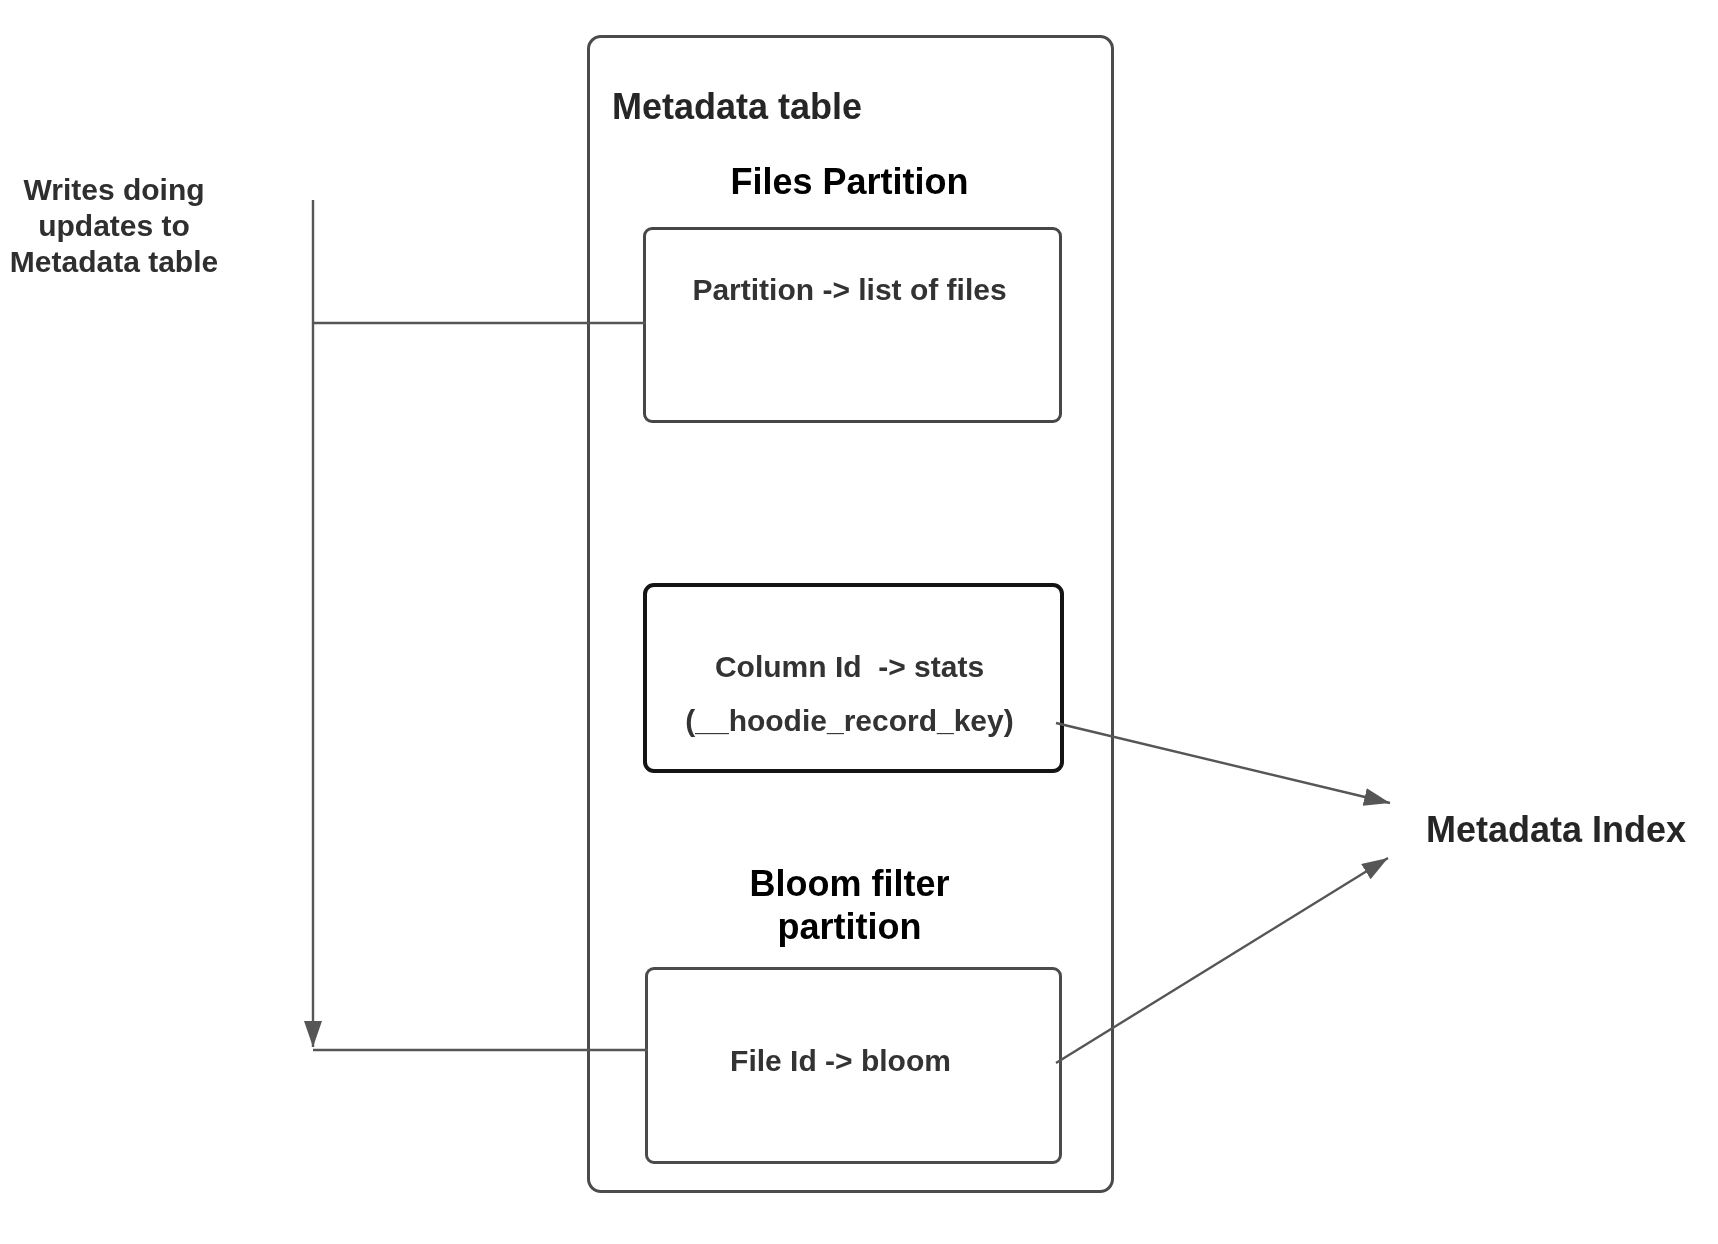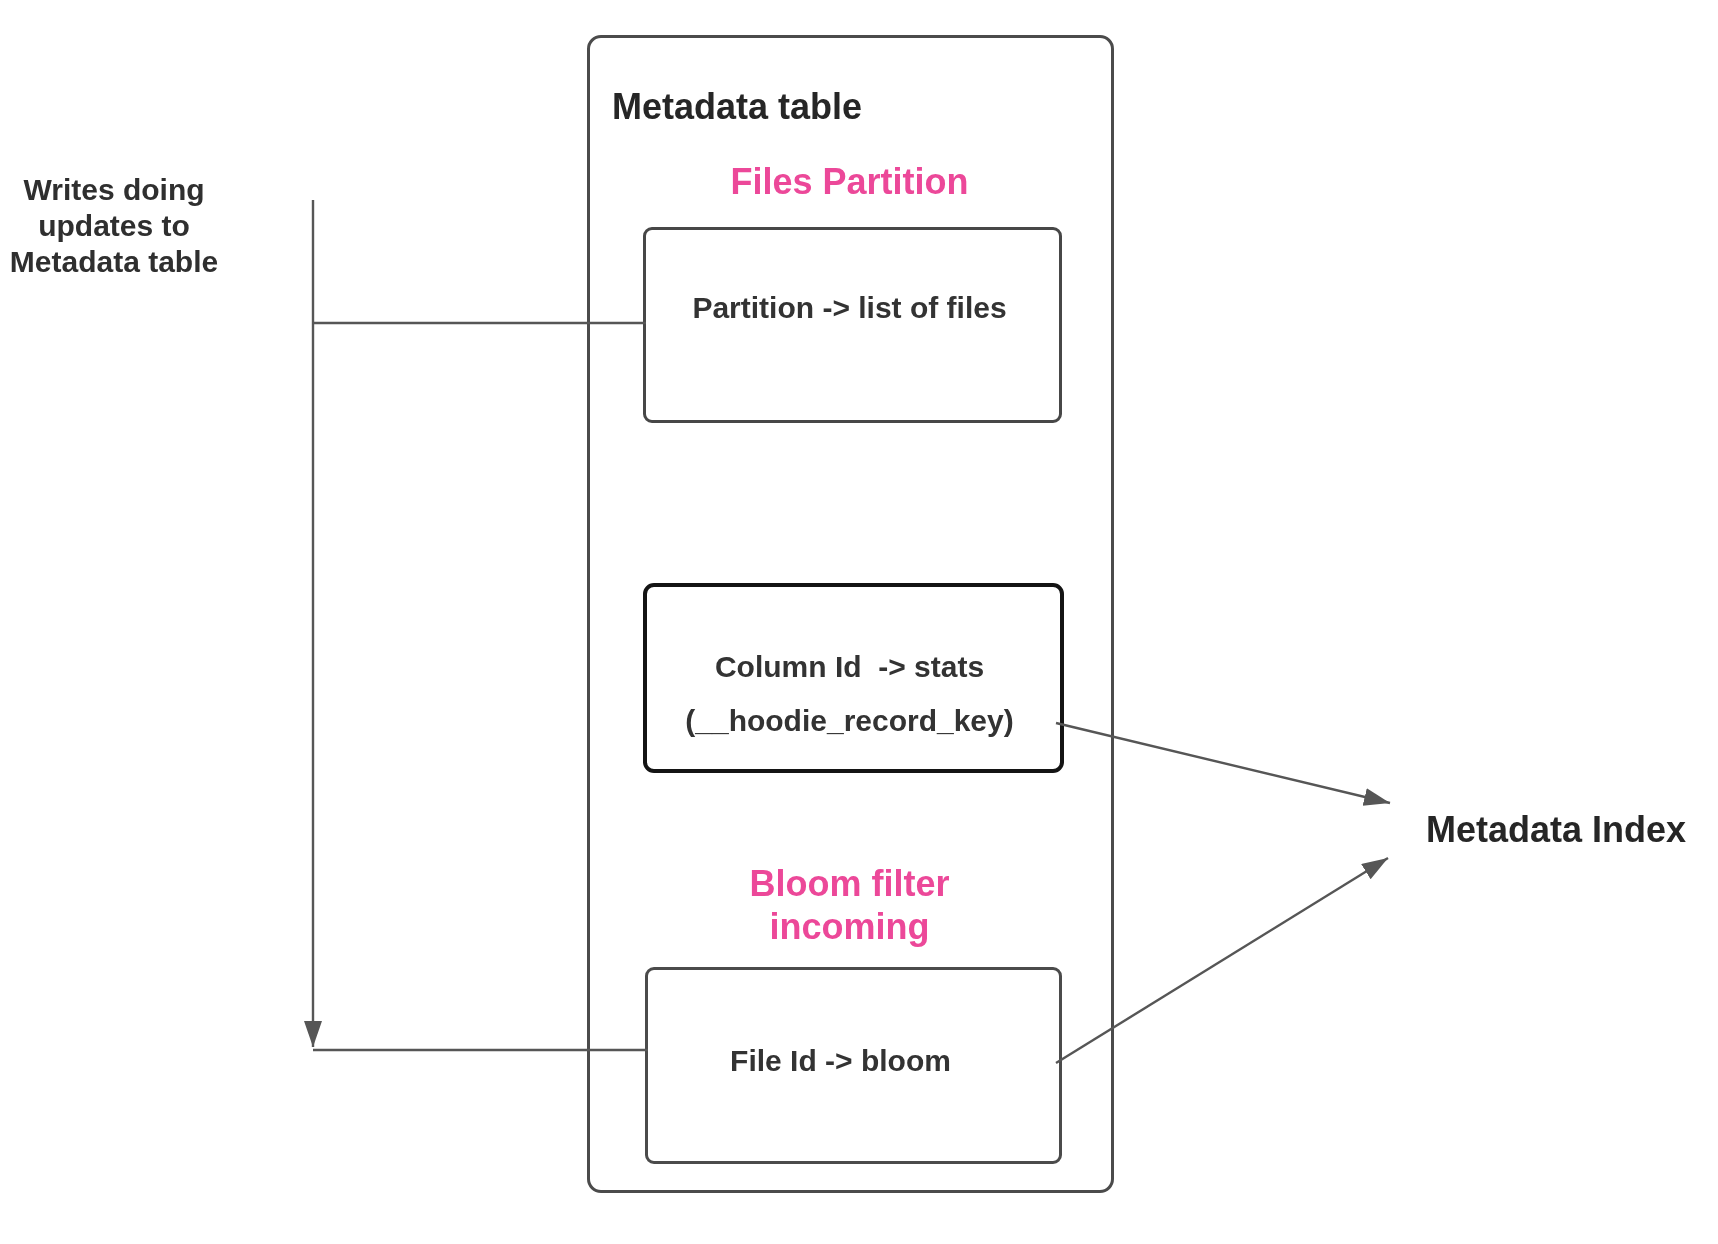--- a/index.html
+++ b/index.html
@@ -40,30 +40,30 @@
   .left-note {
     left: 8px; top: 172px; width: 212px;
     text-align: center; font-size: 30px; line-height: 36px; color: #2f2f2f;
   }
   .table-title {
     left: 612px; top: 88px;
     font-size: 36px; font-weight: bold; line-height: 38px; color: #262626;
   }
   .part-heading {
     left: 643px; width: 413px; text-align: center;
-    font-size: 36px; font-weight: bold; line-height: 43px; color: #ec4899;
+    font-size: 36px; font-weight: bold; line-height: 43px; color: #000000;
   }
   .files-heading  { top: 160px; }
   .column-heading { top: 475px; }
   .bloom-heading  { top: 862px; }
   .box-body {
     left: 643px; width: 413px; text-align: center;
     font-size: 30px; line-height: 36px; color: #333333;
   }
-  .files-body  { top: 290px; }
+  .files-body  { top: 272px; }
   .column-body { top: 640px; line-height: 54px; }
   .bloom-body  { left: 635px; width: 411px; top: 1043px; }
   .index-title {
     left: 1391px; top: 811px; width: 330px; text-align: center;
     font-size: 36px; font-weight: bold; line-height: 38px; color: #262626;
   }
   .index-subtitle {
     left: 1415px; top: 897px; width: 300px; text-align: center;
     font-size: 30px; line-height: 37px; color: #333333;
   }
@@ -97,18 +97,18 @@
 
   <div class="abs t txt table-title">Metadata table</div>
 
   <div class="abs t txt part-heading files-heading">Files Partition</div>
   <div class="abs t txt box-body files-body">Partition -&gt; list of files</div>
 
   <div class="abs t txt box-body column-body">Column Id  -&gt; stats
 (__hoodie_record_key)</div>
 
   <div class="abs t txt part-heading bloom-heading">Bloom filter
-incoming</div>
+partition</div>
   <div class="abs t txt box-body bloom-body">File Id -&gt; bloom</div>
 
   <div class="abs t txt index-title">Metadata Index</div>
 
 </div>
 
 </body></html>

